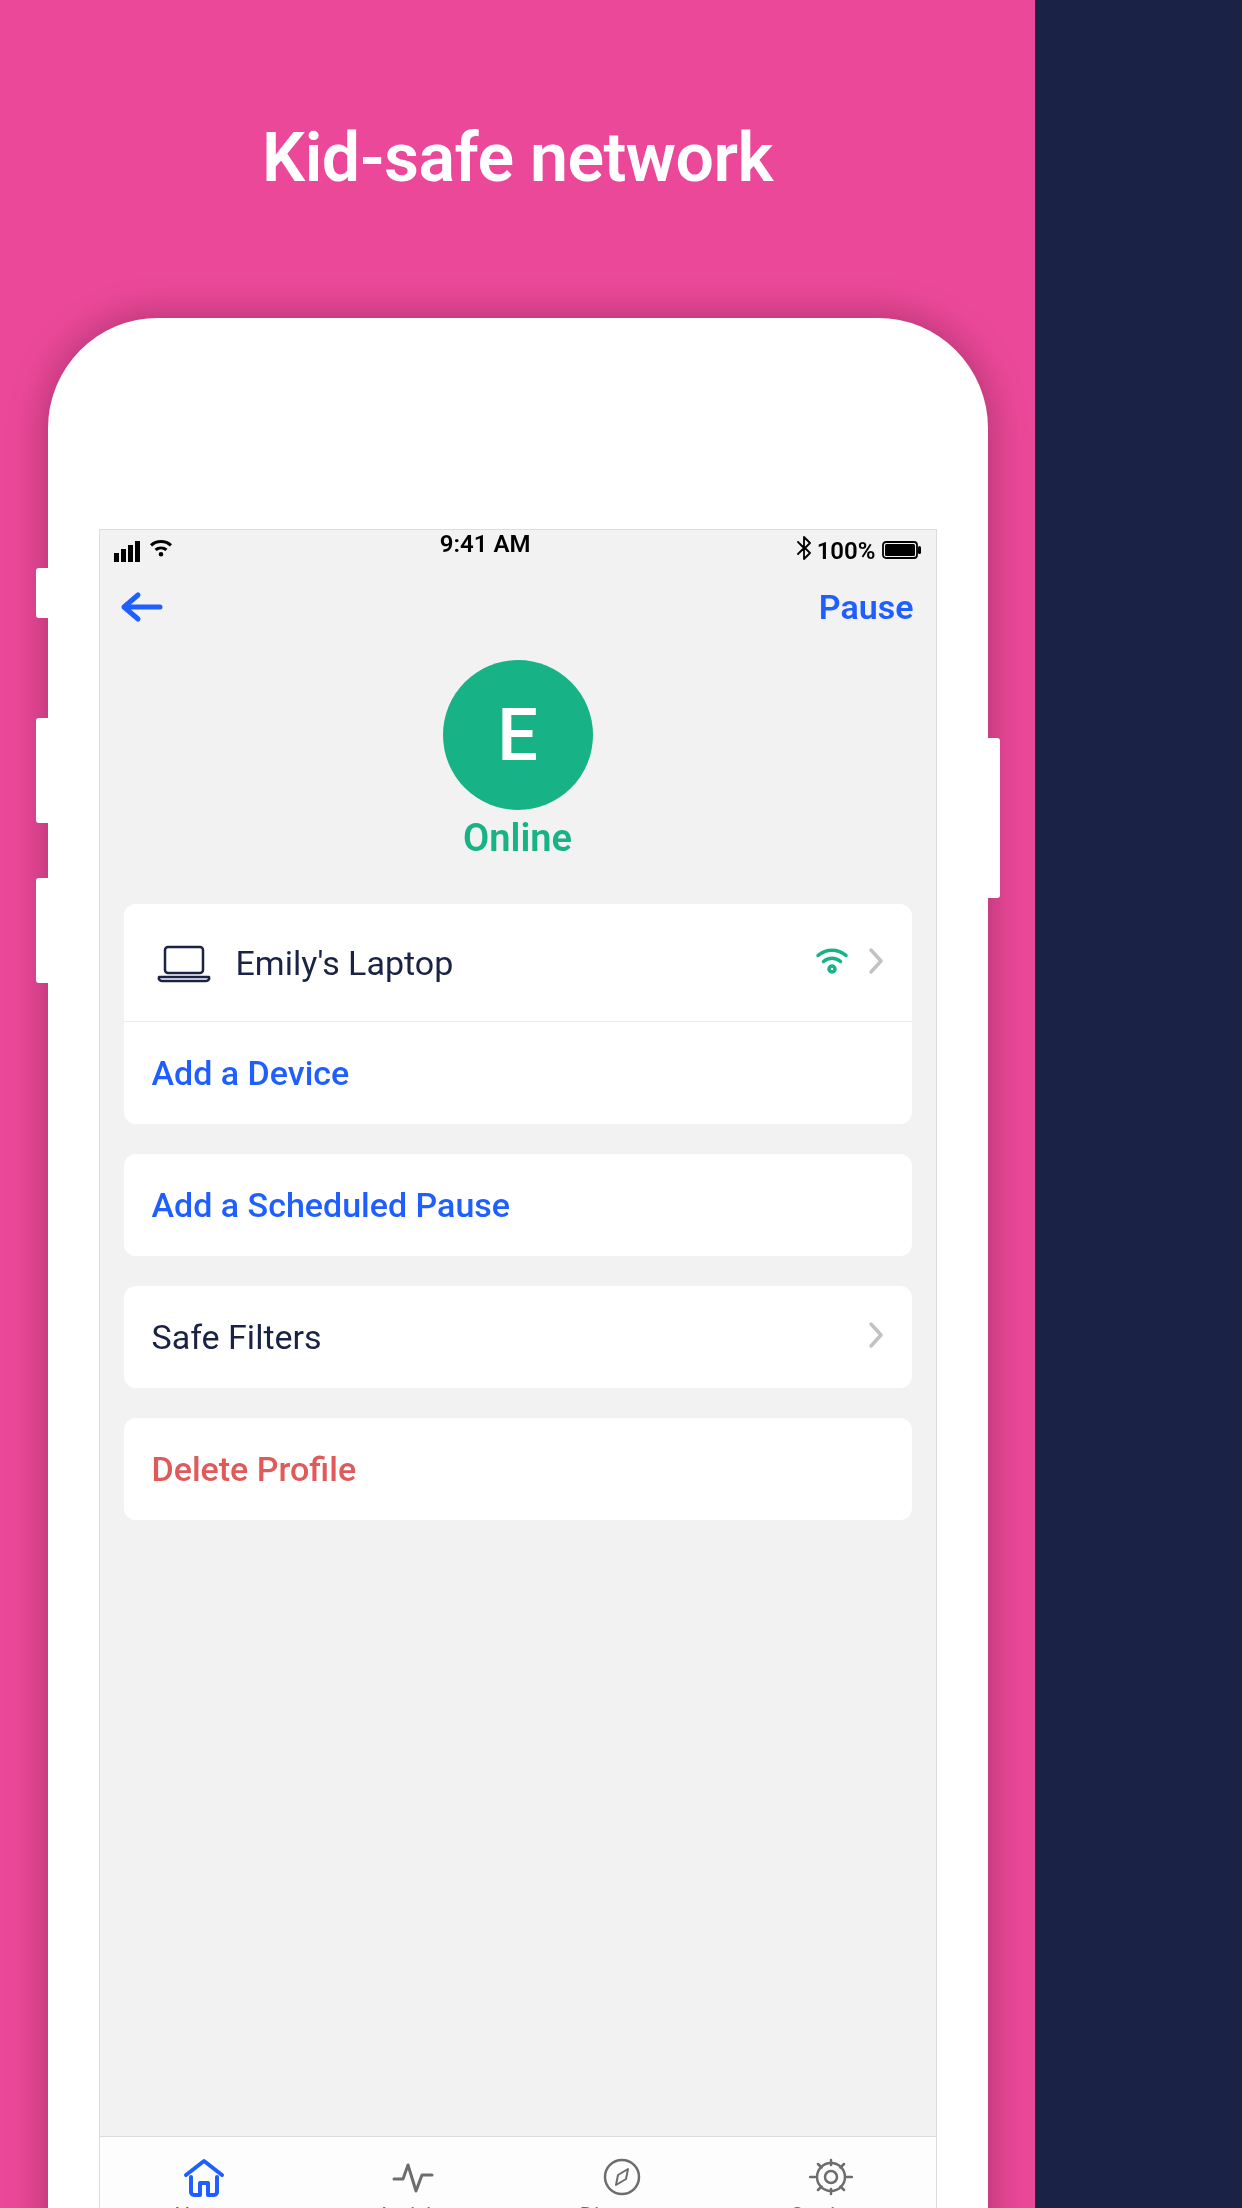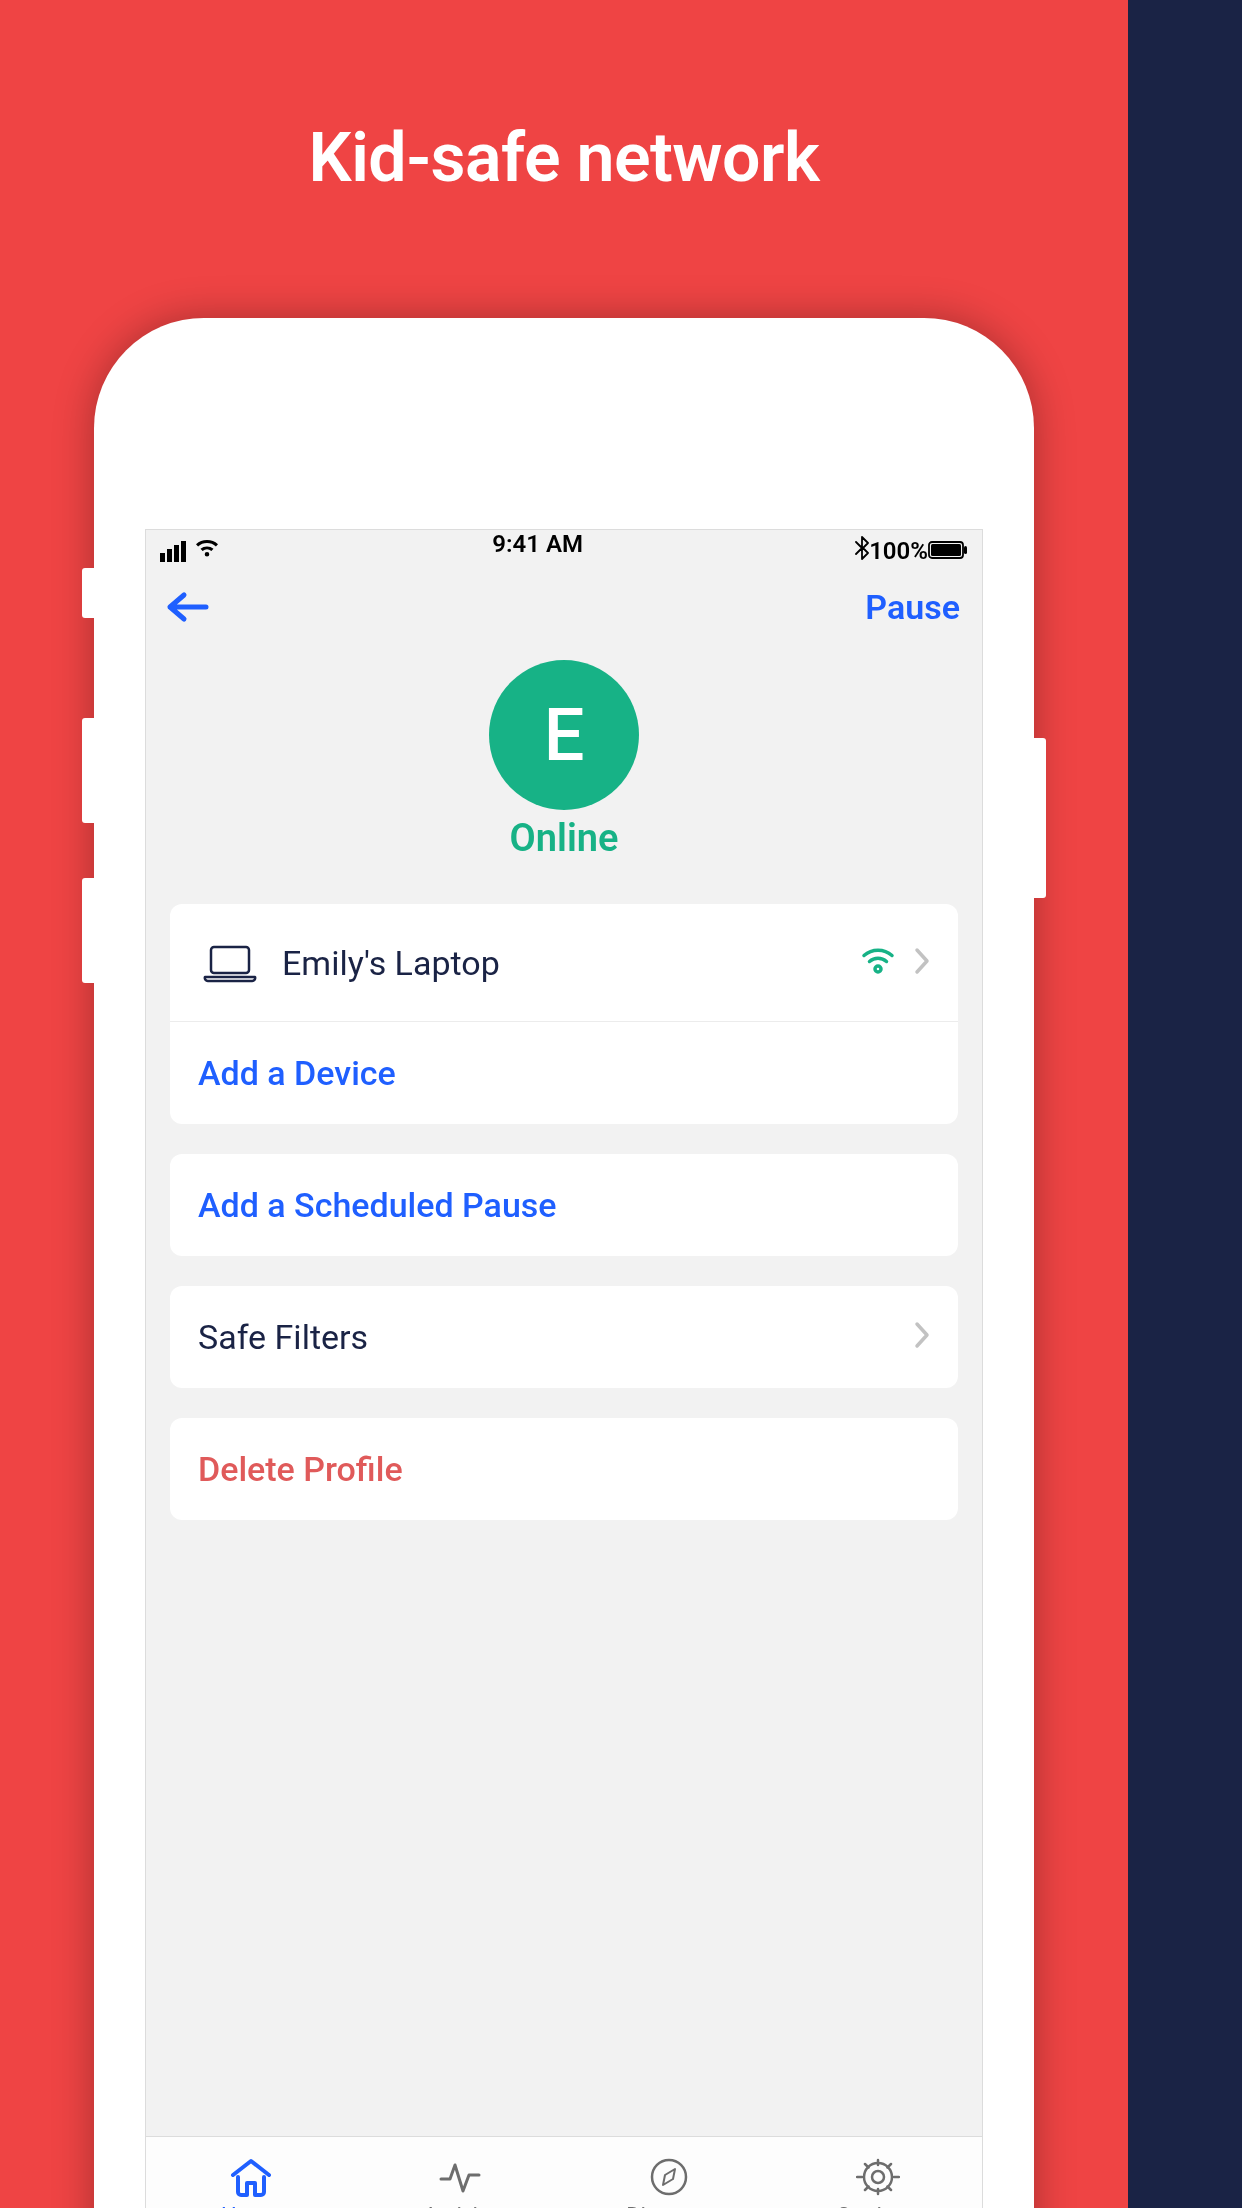--- a/index.html
+++ b/index.html
@@ -3,23 +3,23 @@
 <meta charset="utf-8">
 <style>
   * { box-sizing: border-box; margin: 0; padding: 0; }
   html, body {
     width: 1242px;
     height: 2208px;
     font-family: -apple-system, BlinkMacSystemFont, "Segoe UI", Roboto, Helvetica, Arial, sans-serif;
     background: #1a2345;
   }
   .canvas {
-    width: 1128px;
+    width: 1035px;
     height: 2208px;
-    background: #ef4444;
+    background: #ec4899;
     position: relative;
     overflow: hidden;
   }
   .headline {
     color: #fff;
     font-size: 68px;
     font-weight: 600;
     text-align: center;
     padding-top: 118px;
     letter-spacing: -0.5px;
@@ -69,21 +69,21 @@
   .status-bar {
     height: 42px;
     display: flex;
     justify-content: space-between;
     padding: 0 14px;
     font-size: 24px;
     font-weight: 600;
     color: #000;
   }
   .status-left { display: flex; align-items: center; gap: 8px; }
-  .status-right { display: flex; align-items: center; }
+  .status-right { display: flex; align-items: center; gap: 6px; }
   .signal-bars { display: flex; align-items: flex-end; gap: 2px; }
   .signal-bars span { width: 5px; background: #000; display: block; }
   .signal-bars span:nth-child(1){height:9px;}
   .signal-bars span:nth-child(2){height:13px;}
   .signal-bars span:nth-child(3){height:17px;}
   .signal-bars span:nth-child(4){height:21px;}
   .nav-bar {
     height: 70px;
     display: flex;
     align-items: center;

